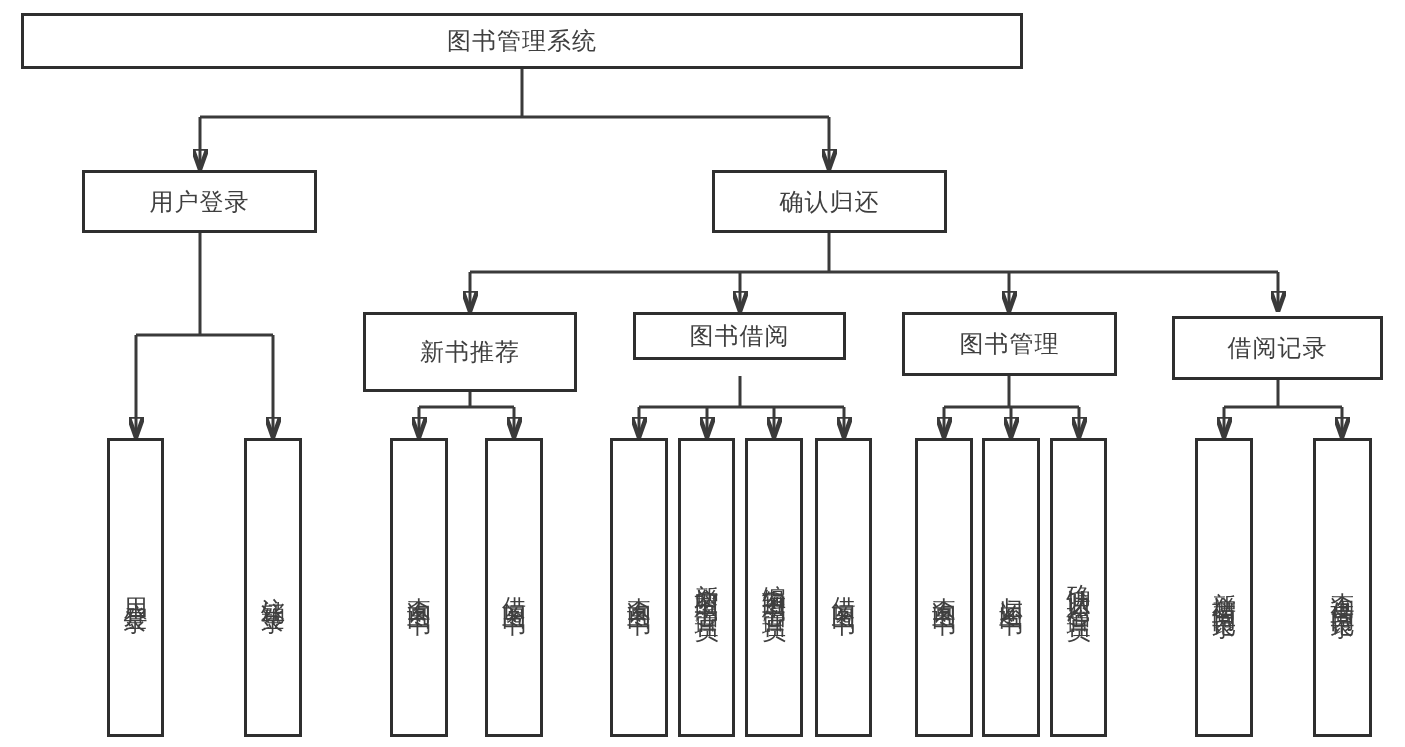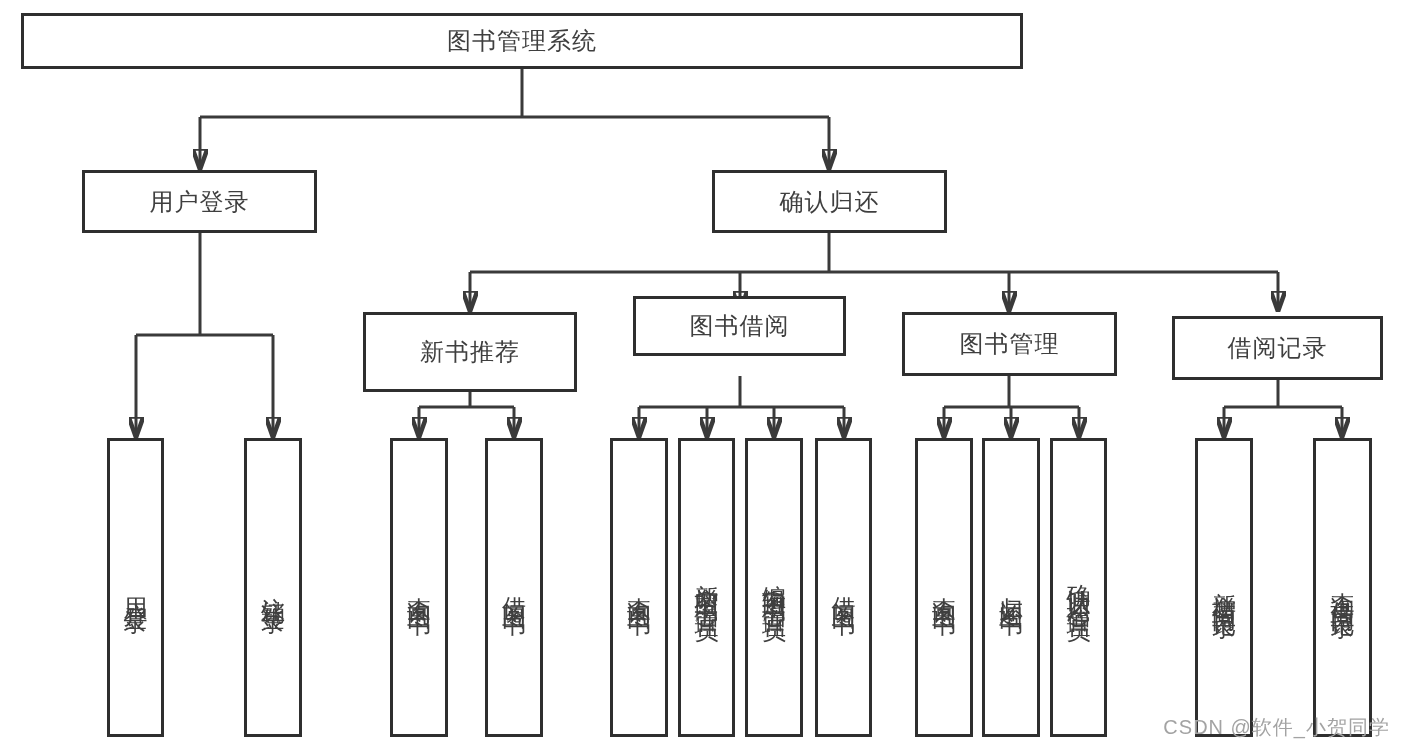--- a/index.html
+++ b/index.html
@@ -82,21 +82,21 @@
   <div class="box hbox" style="left:82px; top:170px; width:235px; height:63px;">
     <span>用户登录</span>
   </div>
   <div class="box hbox" style="left:712px; top:170px; width:235px; height:63px;">
     <span>确认归还</span>
   </div>
 
   <div class="box hbox" style="left:363px; top:312px; width:214px; height:80px;">
     <span>新书推荐</span>
   </div>
-  <div class="box hbox" style="left:633px; top:296px; width:213px; height:60px;">
+  <div class="box hbox" style="left:633px; top:312px; width:213px; height:48px;">
     <span>图书借阅</span>
   </div>
   <div class="box hbox" style="left:902px; top:312px; width:215px; height:64px;">
     <span>图书管理</span>
   </div>
   <div class="box hbox" style="left:1172px; top:316px; width:211px; height:64px;">
     <span>借阅记录</span>
   </div>
 
   <div class="box vbox" style="left:107px; top:438px; width:57px; height:299px;">
@@ -136,15 +136,14 @@
     <span>确认归还（管理员）</span>
   </div>
 
   <div class="box vbox" style="left:1195px; top:438px; width:58px; height:299px;">
     <span>新增借阅记录</span>
   </div>
   <div class="box vbox" style="left:1313px; top:438px; width:59px; height:299px;">
     <span>查询借阅记录</span>
   </div>
 
-  <div class="watermark">CSDN @软件_小贺同学</div>
 
 </div>
 
 </body></html>

